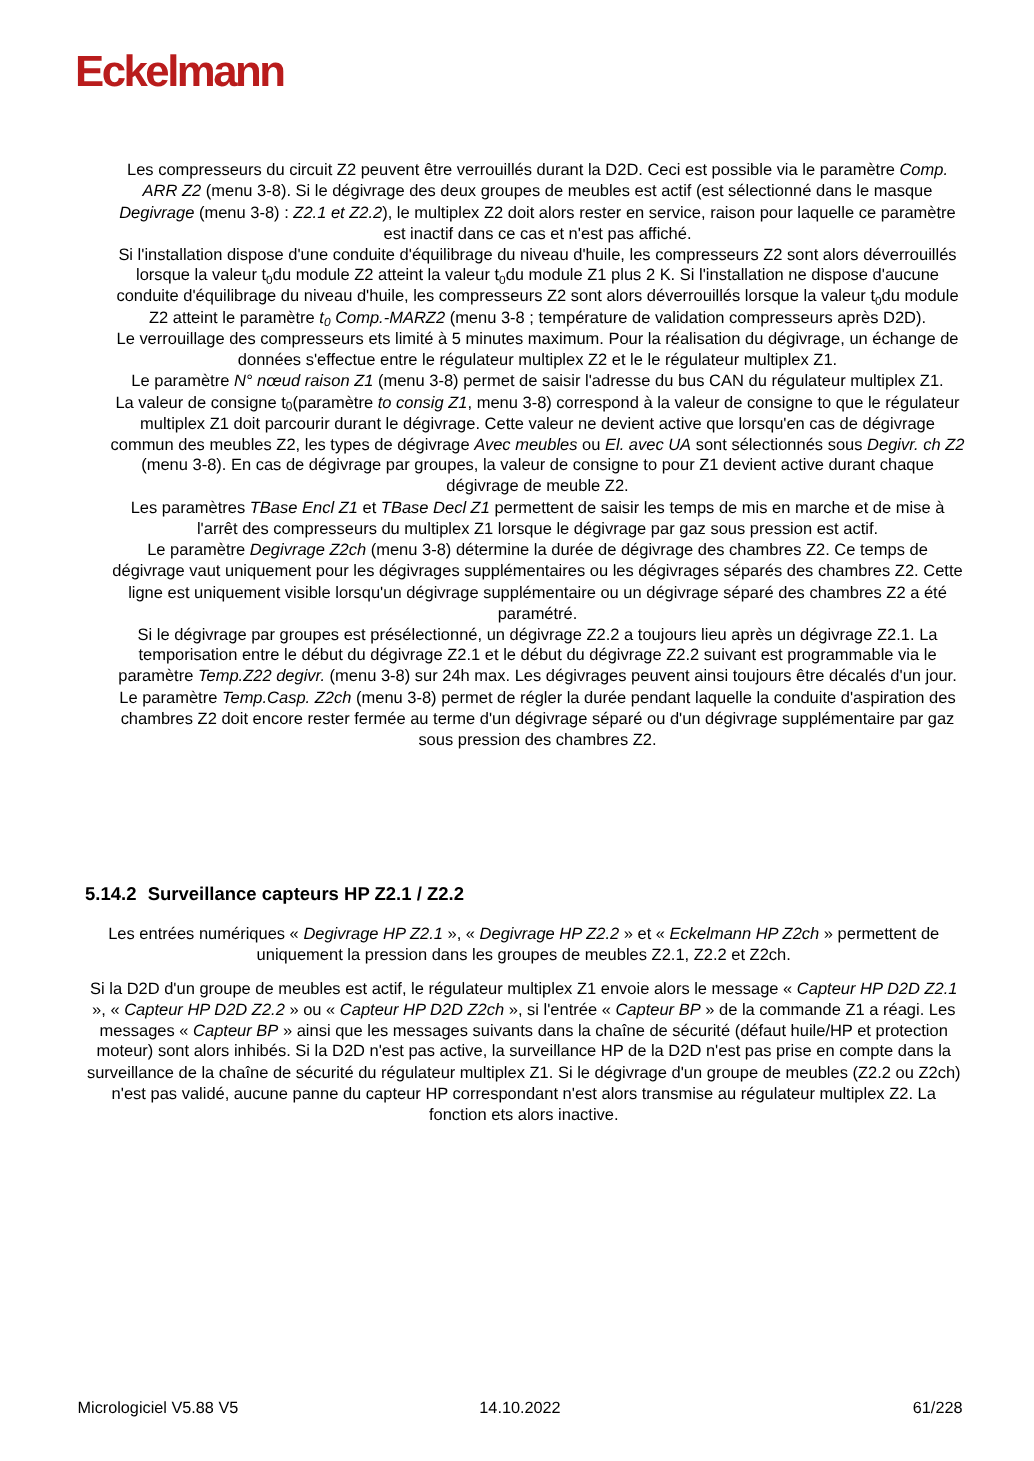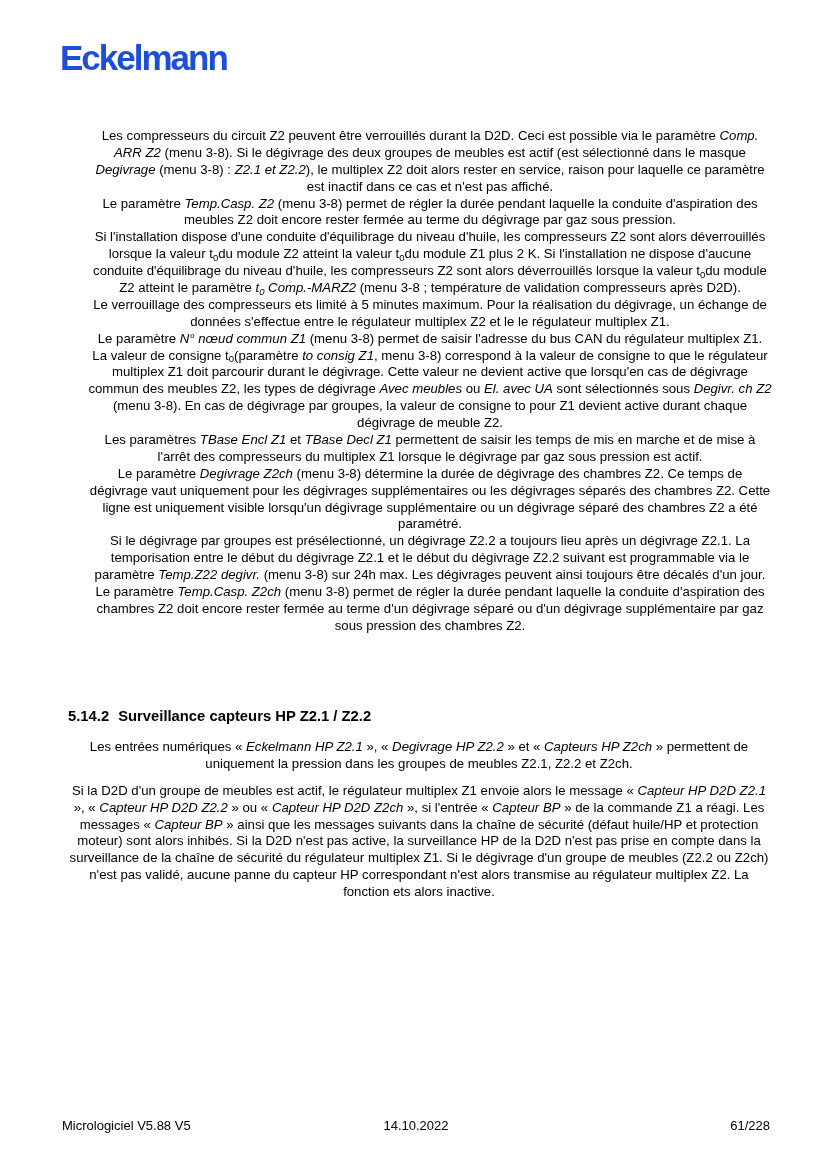--- a/index.html
+++ b/index.html
@@ -41,41 +41,40 @@
   .footer .f-left{position:absolute;left:0;top:0;}
   .footer .f-center{position:absolute;left:0;right:0;top:0;text-align:center;}
   .footer .f-right{position:absolute;right:0;top:0;}
   p.para{text-align:center;}
 </style>
 </head>
 <body>
 
 <div class="page" style="color: rgb(0, 0, 0);">
 
-  <div class="logo" style="color: #1d4ed8;">Eckelmann</div>
+  <div class="logo" style="color: #b91c1c;">Eckelmann</div>
 
   <div class="intro-block">
       <p class="para"><span>Les compresseurs du circuit Z2 peuvent être verrouillés durant la D2D. Ceci est possible via le paramètre </span><span class="i">Comp. ARR Z2</span><span> (menu 3-8). Si le dégivrage des deux groupes de meubles est actif (est sélectionné dans le masque </span><span class="i">Degivrage</span><span> (menu 3-8) : </span><span class="i">Z2.1 et Z2.2</span><span>), le multiplex Z2 doit alors rester en service, raison pour laquelle ce paramètre est inactif dans ce cas et n'est pas affiché.</span></p>
-      <p class="para"><span>Le paramètre </span><span class="i">Temp.Casp. Z2</span><span> (menu 3-8) permet de régler la durée pendant laquelle la conduite d'aspiration des meubles Z2 doit encore rester fermée au terme du dégivrage par gaz sous pression.</span></p>
       <p class="para"><span>Si l'installation dispose d'une conduite d'équilibrage du niveau d'huile, les compresseurs Z2 sont alors déverrouillés lorsque la valeur t</span><span class="sub">0</span><span>du module Z2 atteint la valeur t</span><span class="sub">0</span><span>du module Z1 plus 2 K. Si l'installation ne dispose d'aucune conduite d'équilibrage du niveau d'huile, les compresseurs Z2 sont alors déverrouillés lorsque la valeur t</span><span class="sub">0</span><span>du module Z2 atteint le paramètre </span><span class="i">t</span><span class="i sub">0</span><span class="i"> Comp.-MARZ2</span><span> (menu 3-8 ; température de validation compresseurs après D2D).</span></p>
       <p class="para"><span>Le verrouillage des compresseurs ets limité à 5 minutes maximum. Pour la réalisation du dégivrage, un échange de données s'effectue entre le régulateur multiplex Z2 et le le régulateur multiplex Z1.</span></p>
-      <p class="para"><span>Le paramètre </span><span class="i">N° nœud commun Z1</span><span> (menu 3-8) permet de saisir l'adresse du bus CAN du régulateur multiplex Z1.</span></p>
+      <p class="para"><span>Le paramètre </span><span class="i">N° nœud raison Z1</span><span> (menu 3-8) permet de saisir l'adresse du bus CAN du régulateur multiplex Z1.</span></p>
       <p class="para"><span>La valeur de consigne t</span><span class="sub">0</span><span>(paramètre </span><span class="i">to consig Z1</span><span>, menu 3-8) correspond à la valeur de consigne to que le régulateur multiplex Z1 doit parcourir durant le dégivrage. Cette valeur ne devient active que lorsqu'en cas de dégivrage commun des meubles Z2, les types de dégivrage </span><span class="i">Avec meubles</span><span> ou </span><span class="i">El. avec UA</span><span> sont sélectionnés sous </span><span class="i">Degivr. ch Z2</span><span> (menu 3-8). En cas de dégivrage par groupes, la valeur de consigne to pour Z1 devient active durant chaque dégivrage de meuble Z2.</span></p>
       <p class="para"><span>Les paramètres </span><span class="i">TBase Encl Z1</span><span> et </span><span class="i">TBase Decl Z1</span><span> permettent de saisir les temps de mis en marche et de mise à l'arrêt des compresseurs du multiplex Z1 lorsque le dégivrage par gaz sous pression est actif.</span></p>
       <p class="para"><span>Le paramètre </span><span class="i">Degivrage Z2ch</span><span> (menu 3-8) détermine la durée de dégivrage des chambres Z2. Ce temps de dégivrage vaut uniquement pour les dégivrages supplémentaires ou les dégivrages séparés des chambres Z2. Cette ligne est uniquement visible lorsqu'un dégivrage supplémentaire ou un dégivrage séparé des chambres Z2 a été paramétré.</span></p>
       <p class="para"><span>Si le dégivrage par groupes est présélectionné, un dégivrage Z2.2 a toujours lieu après un dégivrage Z2.1. La temporisation entre le début du dégivrage Z2.1 et le début du dégivrage Z2.2 suivant est programmable via le paramètre </span><span class="i">Temp.Z22 degivr.</span><span> (menu 3-8) sur 24h max. Les dégivrages peuvent ainsi toujours être décalés d'un jour.</span></p>
       <p class="para"><span>Le paramètre </span><span class="i">Temp.Casp. Z2ch</span><span> (menu 3-8) permet de régler la durée pendant laquelle la conduite d'aspiration des chambres Z2 doit encore rester fermée au terme d'un dégivrage séparé ou d'un dégivrage supplémentaire par gaz sous pression des chambres Z2.</span></p>
     </div>
 
   <div class="section-block">
     <h2 class="section-heading">
       <span class="sec-num">5.14.2</span><span class="sec-title">Surveillance capteurs HP Z2.1 / Z2.2</span>
     </h2>
     <div class="section-paras">
-        <p class="para"><span>Les entrées numériques « </span><span class="i">Eckelmann HP Z2.1</span><span> », « </span><span class="i">Degivrage HP Z2.2</span><span> » et « </span><span class="i">Capteurs HP Z2ch</span><span> » permettent de uniquement la pression dans les groupes de meubles Z2.1, Z2.2 et Z2ch.</span></p>
+        <p class="para"><span>Les entrées numériques « </span><span class="i">Degivrage HP Z2.1</span><span> », « </span><span class="i">Degivrage HP Z2.2</span><span> » et « </span><span class="i">Eckelmann HP Z2ch</span><span> » permettent de uniquement la pression dans les groupes de meubles Z2.1, Z2.2 et Z2ch.</span></p>
         <p class="para"><span>Si la D2D d'un groupe de meubles est actif, le régulateur multiplex Z1 envoie alors le message « </span><span class="i">Capteur HP D2D Z2.1</span><span> », « </span><span class="i">Capteur HP D2D Z2.2</span><span> » ou « </span><span class="i">Capteur HP D2D Z2ch</span><span> », si l'entrée « </span><span class="i">Capteur BP</span><span> » de la commande Z1 a réagi. Les messages « </span><span class="i">Capteur BP</span><span> » ainsi que les messages suivants dans la chaîne de sécurité (défaut huile/HP et protection moteur) sont alors inhibés. Si la D2D n'est pas active, la surveillance HP de la D2D n'est pas prise en compte dans la surveillance de la chaîne de sécurité du régulateur multiplex Z1. Si le dégivrage d'un groupe de meubles (Z2.2 ou Z2ch) n'est pas validé, aucune panne du capteur HP correspondant n'est alors transmise au régulateur multiplex Z2. La fonction ets alors inactive.</span></p>
       </div>
   </div>
 
   <div class="footer">
     <span class="f-center">14.10.2022</span>
     <span class="f-left">Micrologiciel V5.88 V5</span>
     <span class="f-right">61/228</span>
   </div>
 

